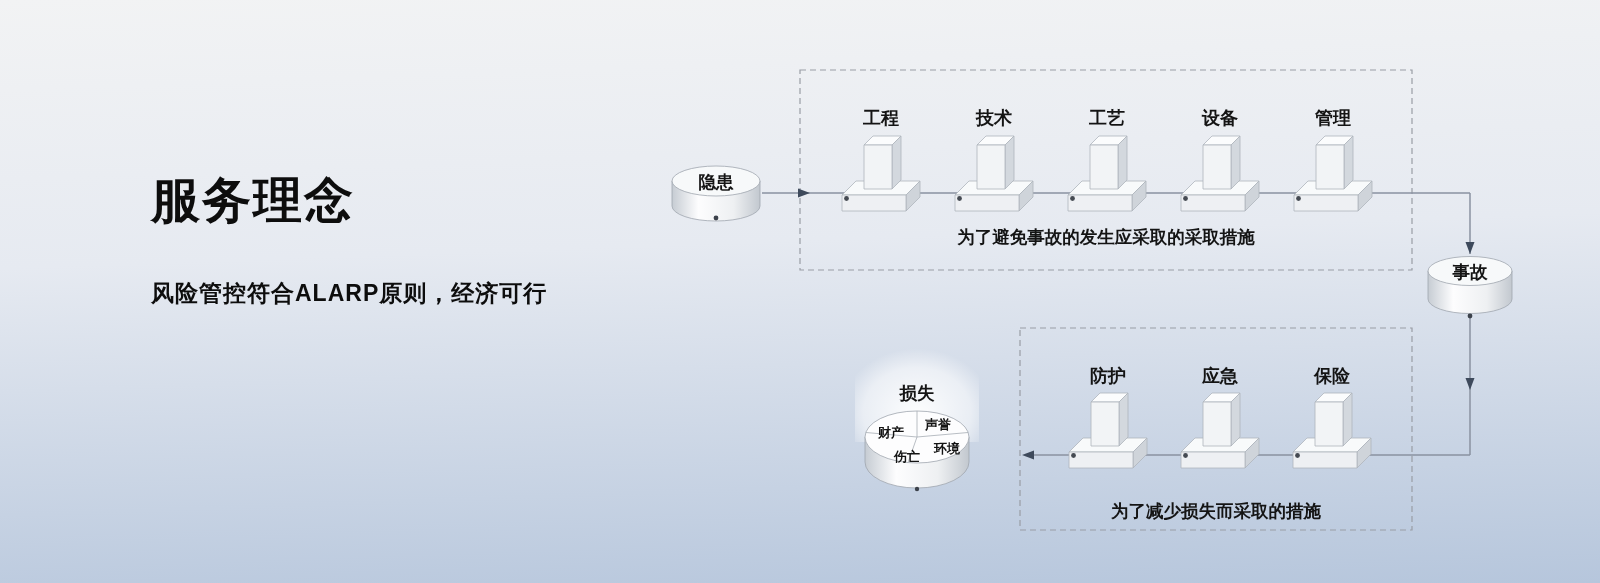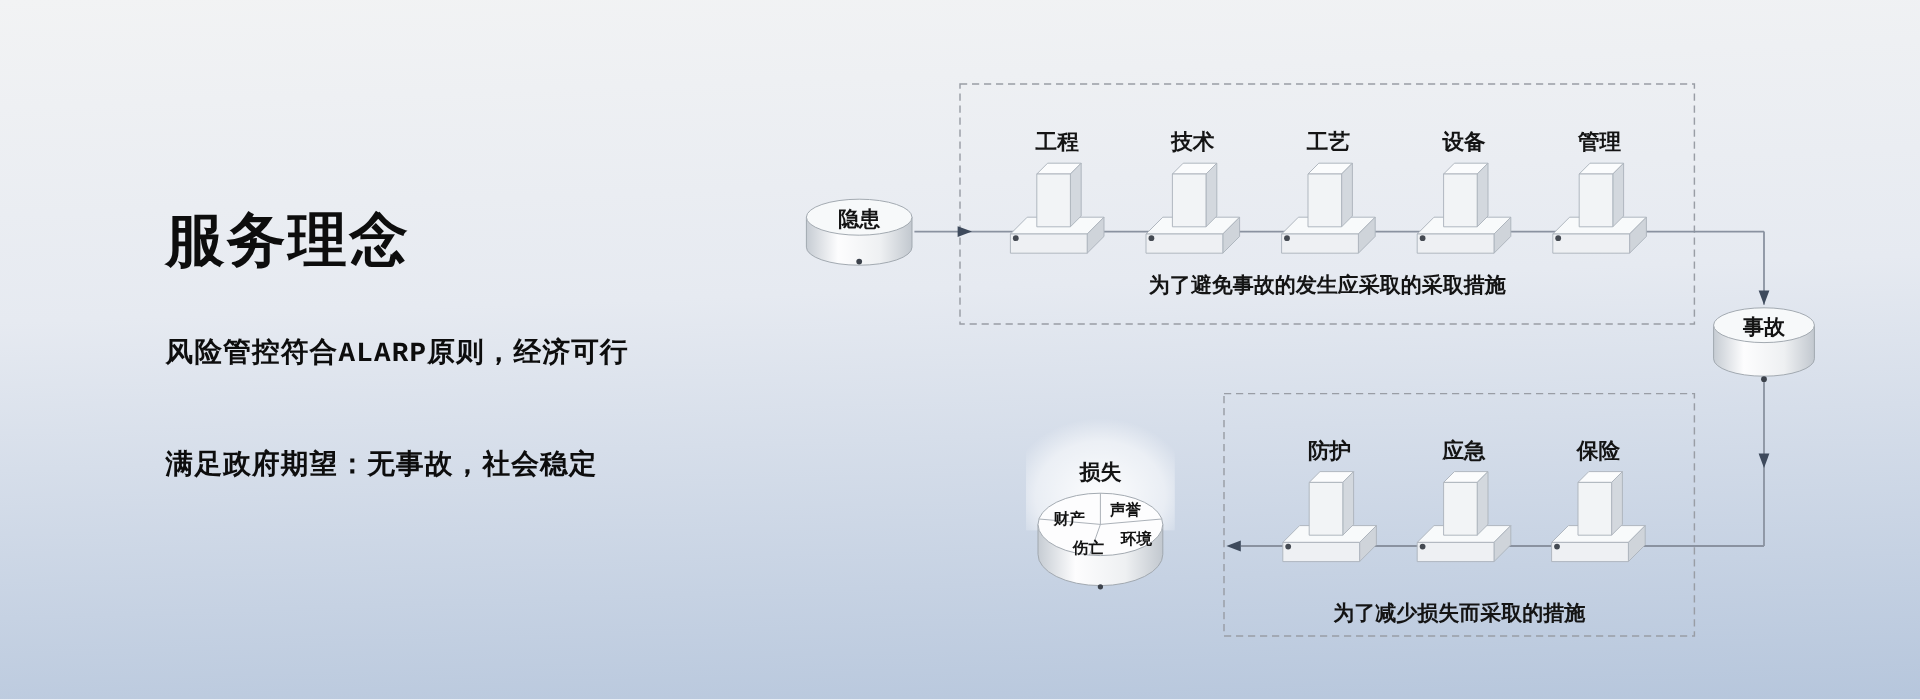--- a/index.html
+++ b/index.html
@@ -2,41 +2,40 @@
 <html><head>
 <meta charset="utf-8">
 <style>
   * { margin:0; padding:0; box-sizing:border-box; }
   html,body { width:1600px; height:583px; overflow:hidden; }
   .stage {
     position:relative; width:1600px; height:583px;
     background: linear-gradient(178deg, #f2f3f4 0%, #e6eaf1 42%, #b6c6dc 100%);
     font-family:"Liberation Sans", sans-serif;
   }
-  .left-panel { position:absolute; left:138px; top:168px; color:#0d0d0d; }
+  .left-panel { position:absolute; left:151px; top:168px; color:#0d0d0d; }
   .title { font-size:49px; font-weight:700; letter-spacing:2px; }
-  .subtitle { margin-top:44px; font-size:23px; font-weight:700; letter-spacing:1px;font-family:Liberation Mono, monospace; }
+  .subtitle { margin-top:44px; font-size:23px; font-weight:700; letter-spacing:1px; }
   .expectations { margin-top:56px; font-size:23px; font-weight:700; line-height:42px; letter-spacing:1px; }
   svg.diagram { position:absolute; left:0; top:0; width:1600px; height:583px; }
   svg text { font-family:"Liberation Sans", sans-serif; font-weight:700; fill:#141414; }
   .lbl   { font-size:18px; }
   .small { font-size:13px; }
   .cap   { font-size:17.5px; }
   .cyl-lbl { font-size:17.5px; }
 </style>
 </head>
 <body>
 
 <div class="stage">
 
   <div class="left-panel">
     <div class="title">服务理念</div>
     <div class="subtitle">风险管控符合ALARP原则，经济可行</div>
     <div class="expectations">
-      <div>满足政府期望：无事故，社会稳定</div>
     </div>
   </div>
 
   <svg class="diagram" viewBox="0 0 1600 583">
     <defs>
       <linearGradient id="cylBody" x1="0" y1="0" x2="1" y2="0">
         <stop offset="0" stop-color="#c6ccd3"></stop>
         <stop offset="0.3" stop-color="#fdfdfe"></stop>
         <stop offset="0.7" stop-color="#eef0f2"></stop>
         <stop offset="1" stop-color="#c2c8cf"></stop>

